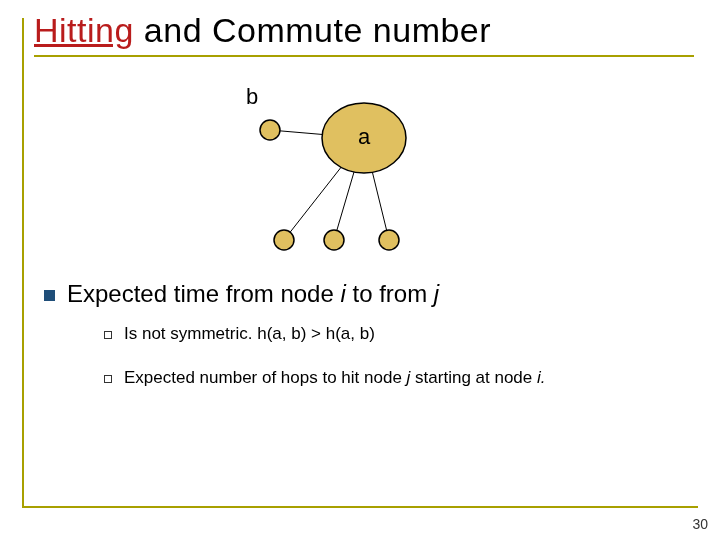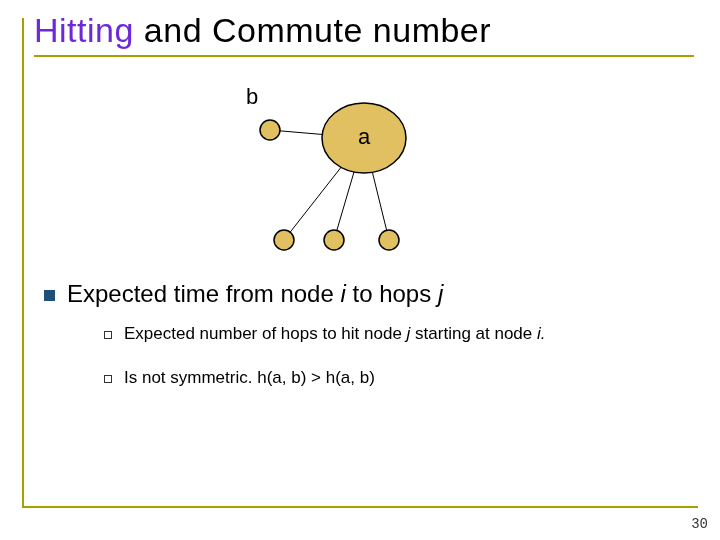--- a/index.html
+++ b/index.html
@@ -32,21 +32,22 @@
   .title {
     font-size: 34px;
     line-height: 1.1;
     letter-spacing: 0.5px;
     font-weight: normal;
     margin: 0;
     padding-bottom: 6px;
     border-bottom: 2px solid #a8a000;
   }
   .title .accent {
-    color: #6d28d9;
+    color: #b91c1c;
+    text-decoration: underline;
   }
   .diagram {
     position: absolute;
     left: 160px;
     top: 60px;
     width: 340px;
     height: 180px;
   }
   .bullet-main {
     position: absolute;
@@ -86,21 +87,21 @@
     margin-right: 12px;
     vertical-align: middle;
     box-sizing: border-box;
   }
   .sub-item .it { font-style: italic; }
   .sub-item sub { font-size: 0.7em; }
   .pagenum {
     position: absolute;
     right: 12px;
     bottom: 8px;
-    font-family: Liberation Mono, monospace;
+    font-family: Liberation Sans, sans-serif;
     font-size: 14px;
     color: #333;
   }
 </style>
 </head>
 <body>
 
 <div class="slide">
 
   <div class="title-wrap">
@@ -122,27 +123,27 @@
       <circle cx="86" cy="52" r="10" fill="#e0c060" stroke="#000" stroke-width="1.5"></circle>
       <circle cx="100" cy="162" r="10" fill="#e0c060" stroke="#000" stroke-width="1.5"></circle>
       <circle cx="150" cy="162" r="10" fill="#e0c060" stroke="#000" stroke-width="1.5"></circle>
       <circle cx="205" cy="162" r="10" fill="#e0c060" stroke="#000" stroke-width="1.5"></circle>
     </svg>
     <div style="position:absolute; left:62px; top:6px; font-size:22px;">b</div>
     <div style="position:absolute; left:174px; top:46px; font-size:22px;">a</div>
   </div>
 
   <div class="bullet-main">
-    <span class="sq"></span><span>Expected time from node </span><span class="it">i</span><span> to hops </span><span class="it">j</span>
+    <span class="sq"></span><span>Expected time from node </span><span class="it">i</span><span> to from </span><span class="it">j</span>
   </div>
 
   <div class="sub-list">
     <div class="sub-item">
-      <span class="sq"></span><span>Expected number of hops to hit node </span><span class="it">j</span><span> starting at node </span><span class="it">i.</span>
+      <span class="sq"></span><span>Is not symmetric. h(a, b) &gt; h(a, b)</span>
     </div>
     <div class="sub-item">
-      <span class="sq"></span><span>Is not symmetric. h(a, b) &gt; h(a, b)</span>
+      <span class="sq"></span><span>Expected number of hops to hit node </span><span class="it">j</span><span> starting at node </span><span class="it">i.</span>
     </div>
   </div>
 
 </div>
 
 <div class="pagenum">30</div>
 
 </body></html>

